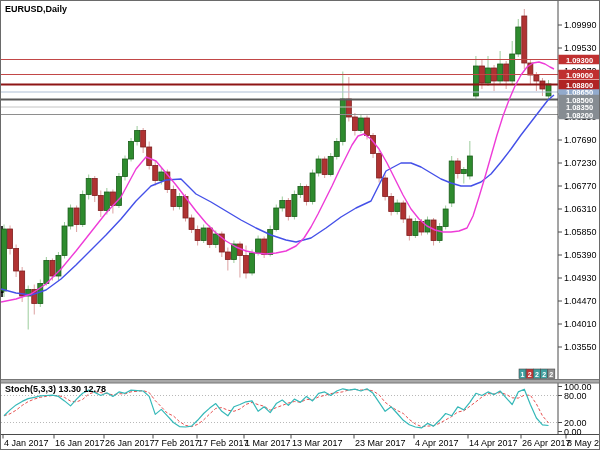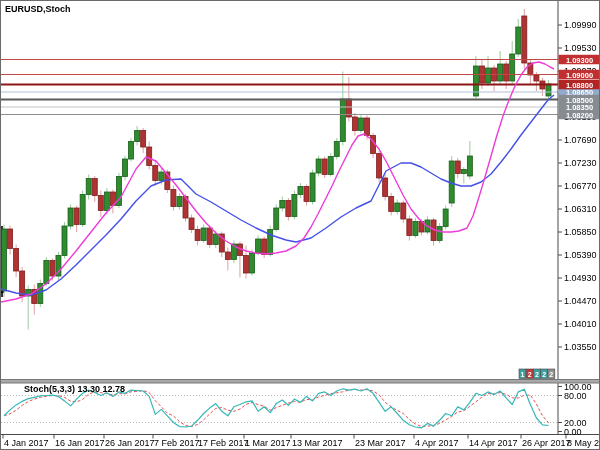--- a/index.html
+++ b/index.html
@@ -1,21 +1,21 @@
 <!DOCTYPE html>
 <html><head>
 <meta charset="utf-8">
 <style>
   html,body{margin:0;padding:0;background:#fff;}
   #win{position:relative;width:600px;height:450px;background:#fff;border:1px solid #6a6a6a;box-sizing:border-box;
        font-family:"Liberation Sans",sans-serif;overflow:hidden;}
   #chart-svg{position:absolute;left:0;top:0;}
   .ovl{position:absolute;font-size:9px;color:#000;white-space:pre;}
   #symbol-label{left:4px;top:3px;font-weight:bold;}
-  #stoch-label{left:4px;top:383px;font-weight:bold;margin-left:19px;}
+  #stoch-label{left:4px;top:383px;font-weight:bold;}
   text{font-family:"Liberation Sans",sans-serif;}
 </style>
 </head>
 <body>
 
 <div id="win">
   <svg id="chart-svg" width="600" height="450" viewBox="0 0 600 450">
     <defs>
       <clipPath id="clip-main">
           <rect x="0" y="0" width="557" height="378"></rect>
@@ -322,15 +322,15 @@
         <rect x="525.2" y="368" width="7" height="9.5" fill="#c03838" stroke="#444" stroke-width="0.6"></rect>
         <text x="528.7" y="375.5" font-size="7px" font-weight="bold" fill="#fff" text-anchor="middle">2</text>
         <rect x="532.4" y="368" width="7" height="9.5" fill="#3f9f9f" stroke="#444" stroke-width="0.6"></rect>
         <text x="535.9" y="375.5" font-size="7px" font-weight="bold" fill="#fff" text-anchor="middle">2</text>
         <rect x="539.6" y="368" width="7" height="9.5" fill="#3f9f9f" stroke="#444" stroke-width="0.6"></rect>
         <text x="543.1" y="375.5" font-size="7px" font-weight="bold" fill="#fff" text-anchor="middle">2</text>
         <rect x="546.8" y="368" width="7" height="9.5" fill="#8f8f8f" stroke="#444" stroke-width="0.6"></rect>
         <text x="550.3" y="375.5" font-size="7px" font-weight="bold" fill="#fff" text-anchor="middle">2</text>
       </g>
   </svg>
-  <div class="ovl" id="symbol-label">EURUSD,Stoch</div>
+  <div class="ovl" id="symbol-label">EURUSD,Daily</div>
   <div class="ovl" id="stoch-label">Stoch(5,3,3) 13.30 12.78</div>
 </div>
 
 </body></html>

